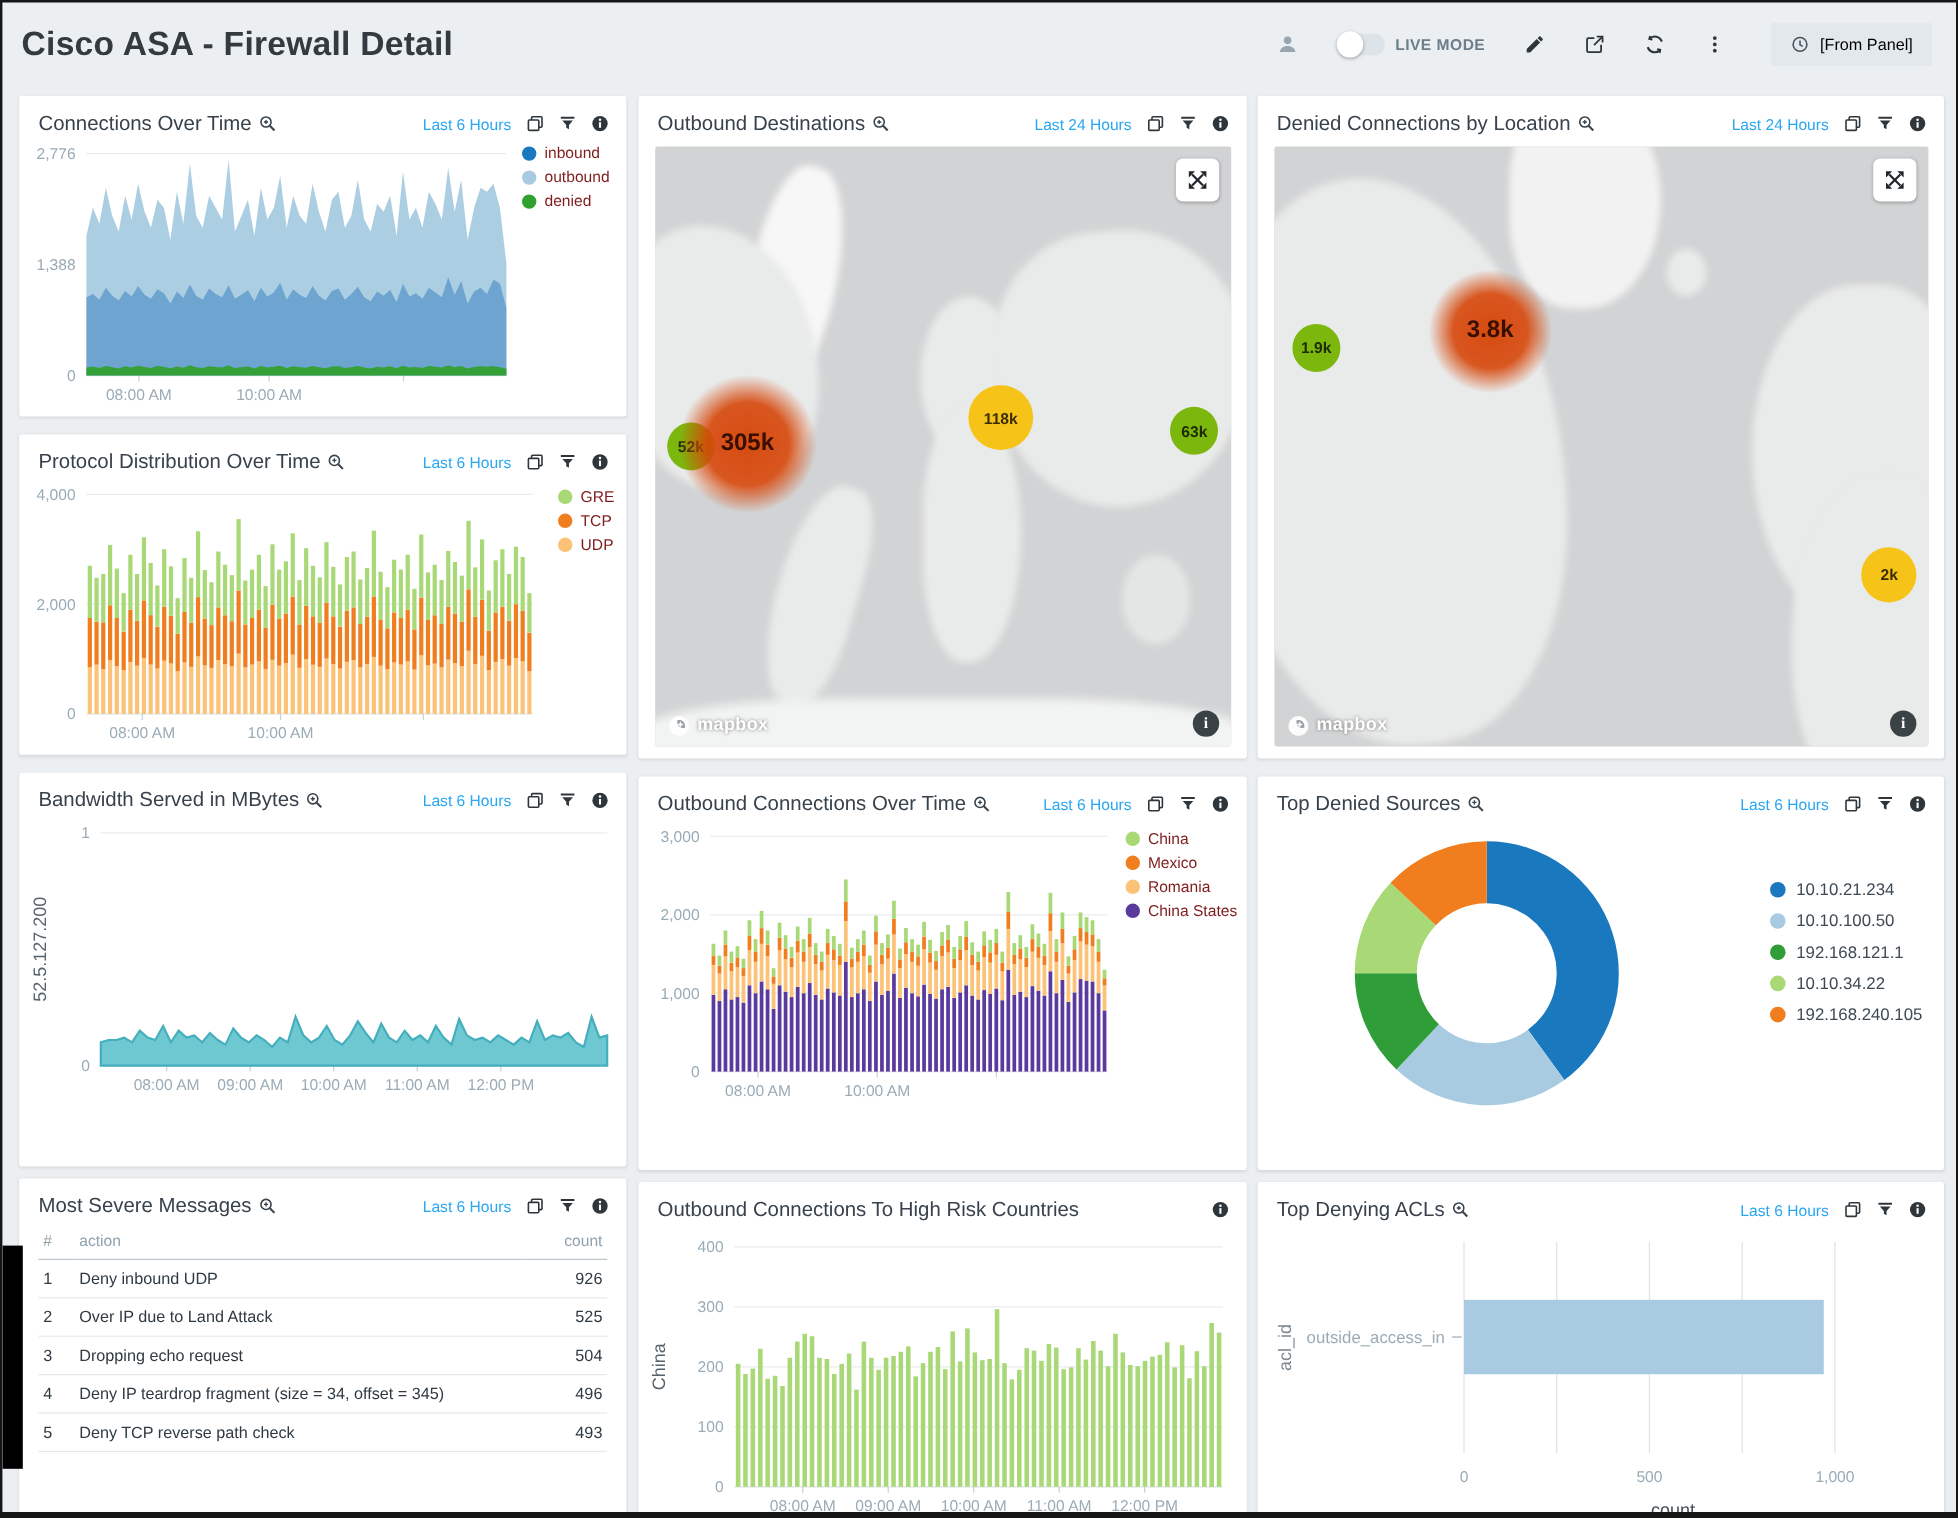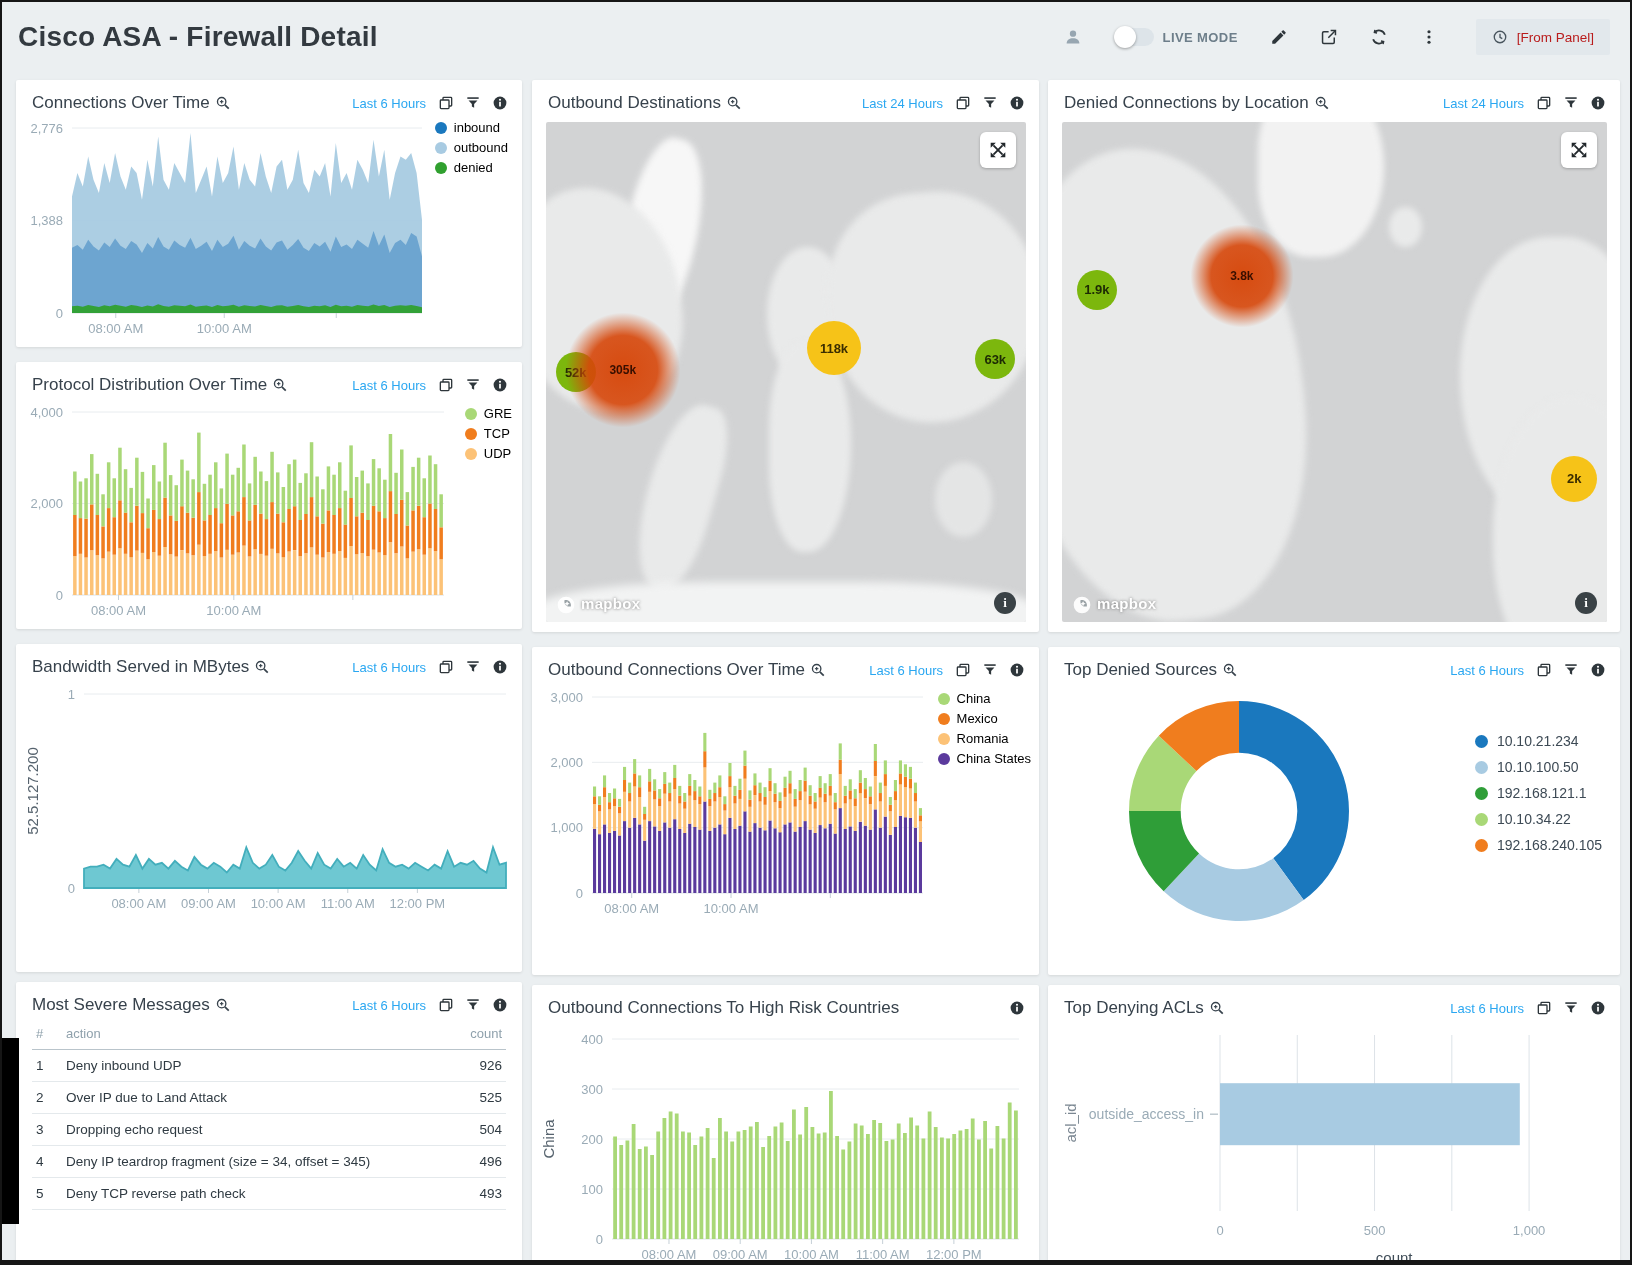--- a/index.html
+++ b/index.html
@@ -16,21 +16,21 @@
   .icon{display:inline-flex;align-items:center;justify-content:center}
   .icon svg{width:100%;height:100%}.i16{width:16px;height:16px}.i18{width:18px;height:18px}
   .person{color:#97a6b1}
   .live-group{display:flex;align-items:center;gap:9px}
   .toggle{width:40px;height:18px;border-radius:9px;background:#dde4e9;position:relative;cursor:pointer}
   .toggle .knob{position:absolute;left:0;top:-2px;width:22px;height:22px;border-radius:50%;background:#fff;box-shadow:0 1px 3px rgba(0,0,0,.35)}
   .live-label{font-size:13px;font-weight:700;color:#6d7e8a;letter-spacing:.4px}
   .tool{color:#2e363b;cursor:pointer}
   .from-panel{display:flex;align-items:center;gap:9px;background:#e2e8ec;border-radius:2px;height:36px;padding:0 16px;margin-left:6px;cursor:pointer}
   .from-panel .icon{color:#49555e}
-  .from-panel span{font-size:13.5px;color:#b91c1c}
+  .from-panel span{font-size:13.5px;color:#000000}
   
   .col{position:absolute;top:78px}
   .col1{left:14px;width:506px}
   .col2{left:530px;width:507px}
   .col3{left:1046px;width:572px}
   .panel{position:relative;background:#fff;border-radius:2px;box-shadow:0 1px 3px rgba(0,0,0,.10)}
   .h267{height:267px}.h552{height:552px}.h280{height:328px}.h294{height:294px}
   .mt18{margin-top:15px}.mt10{margin-top:10px}
   
   .phead{display:flex;align-items:center;padding:13px 14px 0 16px}
@@ -45,21 +45,21 @@
   #c-connections{left:4px;right:4px;top:34px;bottom:4px}
   #c-protocol{left:4px;right:4px;top:36px;bottom:4px}
   #c-bandwidth{left:4px;right:4px;top:36px;bottom:4px}
   #c-outbound_time{left:4px;right:4px;top:36px;bottom:4px}
   #c-highrisk{left:4px;right:4px;top:40px;bottom:4px}
   #c-acl{left:10px;right:12px;top:42px;bottom:4px}
   #c-donut{left:41px;top:42px;width:300px;height:244px}
   .legend{position:absolute;list-style:none}
   .lg-item{display:flex;align-items:center;gap:7px;margin-bottom:5px}
   .lg-dot{width:12px;height:12px;border-radius:50%;flex:0 0 auto}
-  .lg-label{font-size:13px;color:#000000;white-space:nowrap}
+  .lg-label{font-size:13px;color:#7f1d1d;white-space:nowrap}
   #lg-connections{right:14px;top:40px}
   #lg-protocol{right:10px;top:44px}
   #lg-outbound_time{right:8px;top:44px}
   #lg-donut{right:18px;top:86px}
   #lg-donut .lg-item{margin-bottom:10px;gap:9px}
   #lg-donut .lg-dot{width:13px;height:13px}
   #lg-donut .lg-label{font-size:14px;color:#3d4a55}
   
   .map{position:absolute;left:14px;right:13px;top:42px;bottom:10px;background:#d2d3d4;overflow:hidden;border-radius:2px}
   .land{position:absolute;background:#e9eaea;filter:blur(3px)}
@@ -73,21 +73,21 @@
   .w-au{left:81%;top:68%;width:12%;height:15%;border-radius:50%;opacity:.8}
   .w-ant{left:-2%;bottom:-7%;width:104%;height:15%;border-radius:35%;background:#f2f3f3;filter:blur(4px)}
   .d-na{left:-9%;top:5%;width:53%;height:95%;border-radius:48% 55% 45% 52%;transform:rotate(-6deg)}
   .d-green{left:36%;top:-9%;width:23%;height:36%;border-radius:45% 55% 55% 45%;background:#f2f2f2}
   .d-ice{left:60%;top:17%;width:6%;height:8%;border-radius:50%}
   .d-eu{left:73%;top:23%;width:34%;height:58%;border-radius:50% 45% 50% 55%}
   .d-af{left:79%;top:55%;width:30%;height:58%;border-radius:48% 52% 50% 50%}
   .bubble{position:absolute;transform:translate(-50%,-50%);border-radius:50%;display:flex;align-items:center;justify-content:center;font-weight:700;font-size:13px;z-index:3}
   .bubble.green{background:#7cb70d;color:#1d2a04}
   .bubble.yellow{background:#f6c318;color:#3a2d00}
-  .bubble.red{background:radial-gradient(circle,rgba(214,70,9,.97) 0%,rgba(214,70,9,.9) 42%,rgba(216,74,10,0) 70%);color:#380f00;font-size:12px}
+  .bubble.red{background:radial-gradient(circle,rgba(214,70,9,.97) 0%,rgba(214,70,9,.9) 42%,rgba(216,74,10,0) 70%);color:#380f00;font-size:20px}
   .map-expand{position:absolute;right:10px;top:10px;width:36px;height:36px;background:#fff;border-radius:6px;box-shadow:0 1px 3px rgba(0,0,0,.25);display:flex;align-items:center;justify-content:center;color:#20262a;cursor:pointer;z-index:4}
   .map-expand .icon{width:20px;height:20px}
   .mapbox-badge{position:absolute;left:10px;bottom:7px;display:flex;align-items:flex-start;gap:5px;z-index:4;cursor:pointer}
   .mapbox-badge .icon{width:20px;height:20px}
   .mapbox-badge span{color:#fff;font-weight:700;font-size:15px;letter-spacing:.3px;text-shadow:0 0 3px rgba(110,110,110,.9)}
   .map-info{position:absolute;right:10px;bottom:8px;width:22px;height:22px;border-radius:50%;background:#3a4246;color:#fff;display:flex;align-items:center;justify-content:center;font-size:13px;font-weight:700;z-index:4;cursor:pointer;font-family:"Liberation Serif",serif}
   
   .tablewrap{position:absolute;left:16px;right:16px;top:38px;bottom:6px}
   table{width:100%;border-collapse:collapse}
   th{font-size:13px;font-weight:400;color:#8fa1ac;text-align:left;padding:6px 4px 8px;border-bottom:1px solid #b9c4cb}

